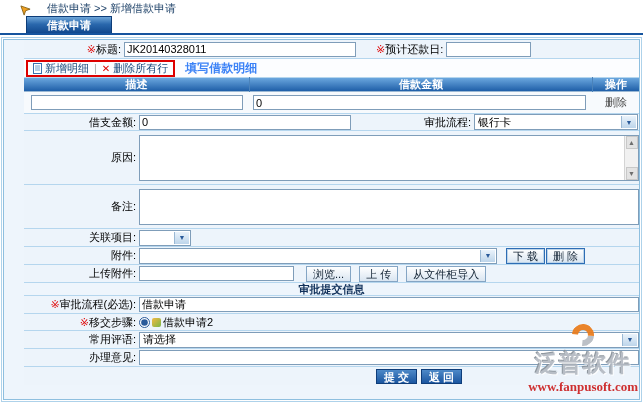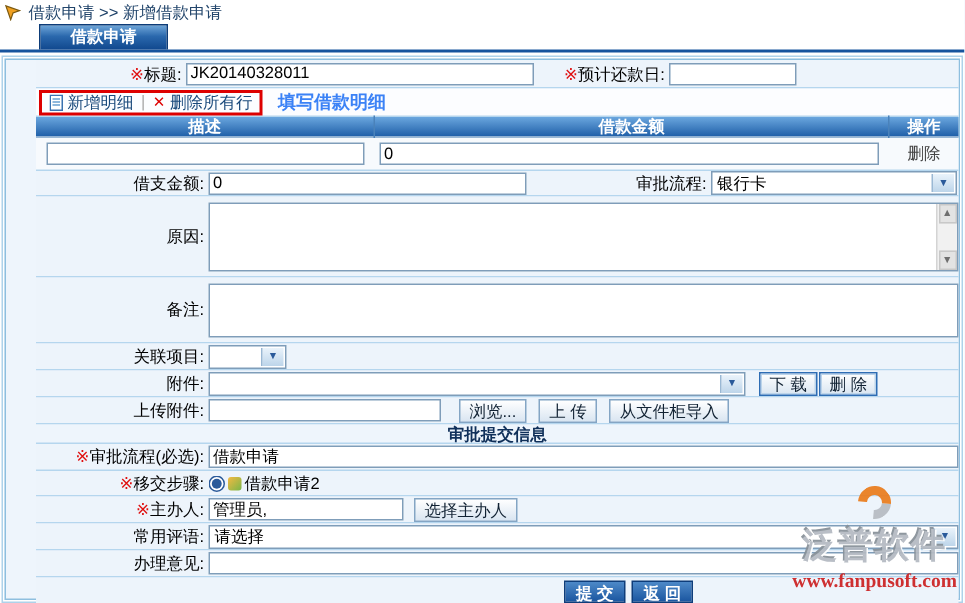--- a/index.html
+++ b/index.html
@@ -3,21 +3,21 @@
 <meta charset="utf-8">
 <style>
   * { margin:0; padding:0; box-sizing:border-box; }
   html,body { width:643px; height:402px; }
   body {
     font-family:"Liberation Sans","DejaVu Sans",sans-serif;
     font-size:11px; color:#000; background:#fff;
     position:relative; overflow:hidden;
   }
   
-  .breadcrumb-bar { height:16px; display:flex; align-items:center; gap:5px; padding-left:3px; color:#22456b; }
+  .breadcrumb-bar { height:16px; display:flex; align-items:flex-end; gap:16px; padding-left:20px; color:#22456b; }
   
   .tab-bar { height:19px; position:relative; border-bottom:2px solid #16549e; background:#fff; }
   .tab {
     position:absolute; left:26px; bottom:0; width:86px; height:17px;
     background:linear-gradient(180deg,#6ea5d8 0%,#2a68ad 45%,#11488e 100%);
     color:#fff; font-weight:bold; text-align:center; line-height:17px; font-size:11px;
     border:1px solid #0d3c78; border-bottom:none; cursor:pointer;
   }
   
   .frame { margin:2px 1px 0 1px; border:1px solid #aed2ea; background:#fff; height:365px; padding:1px; }
@@ -216,25 +216,20 @@
     <input class="ipt" style="width: 517px;" value="借款申请">
   </div>
 
   <div class="row r-step">
     <div class="label w115"><span class="req">※</span><span>移交步骤:</span></div>
     <input type="radio" class="radio" checked="" style="">
     <span class="step-icon"></span>
     <span style="margin-left:2px">借款申请2</span>
   </div>
 
-  <div class="row r-small">
-    <div class="label w115"><span class="req">※</span><span>主办人:</span></div>
-    <input class="ipt" style="width: 130px;" value="管理员,">
-    <button class="btn" style="margin-left:7px">选择主办人</button>
-  </div>
 
   <div class="row r-small">
     <div class="label w115">常用评语:</div>
     <div class="sel" style="width:517px">
       <span>请选择</span>
       <span class="arrow">▼</span>
     </div>
   </div>
 
   <div class="row r-small">

